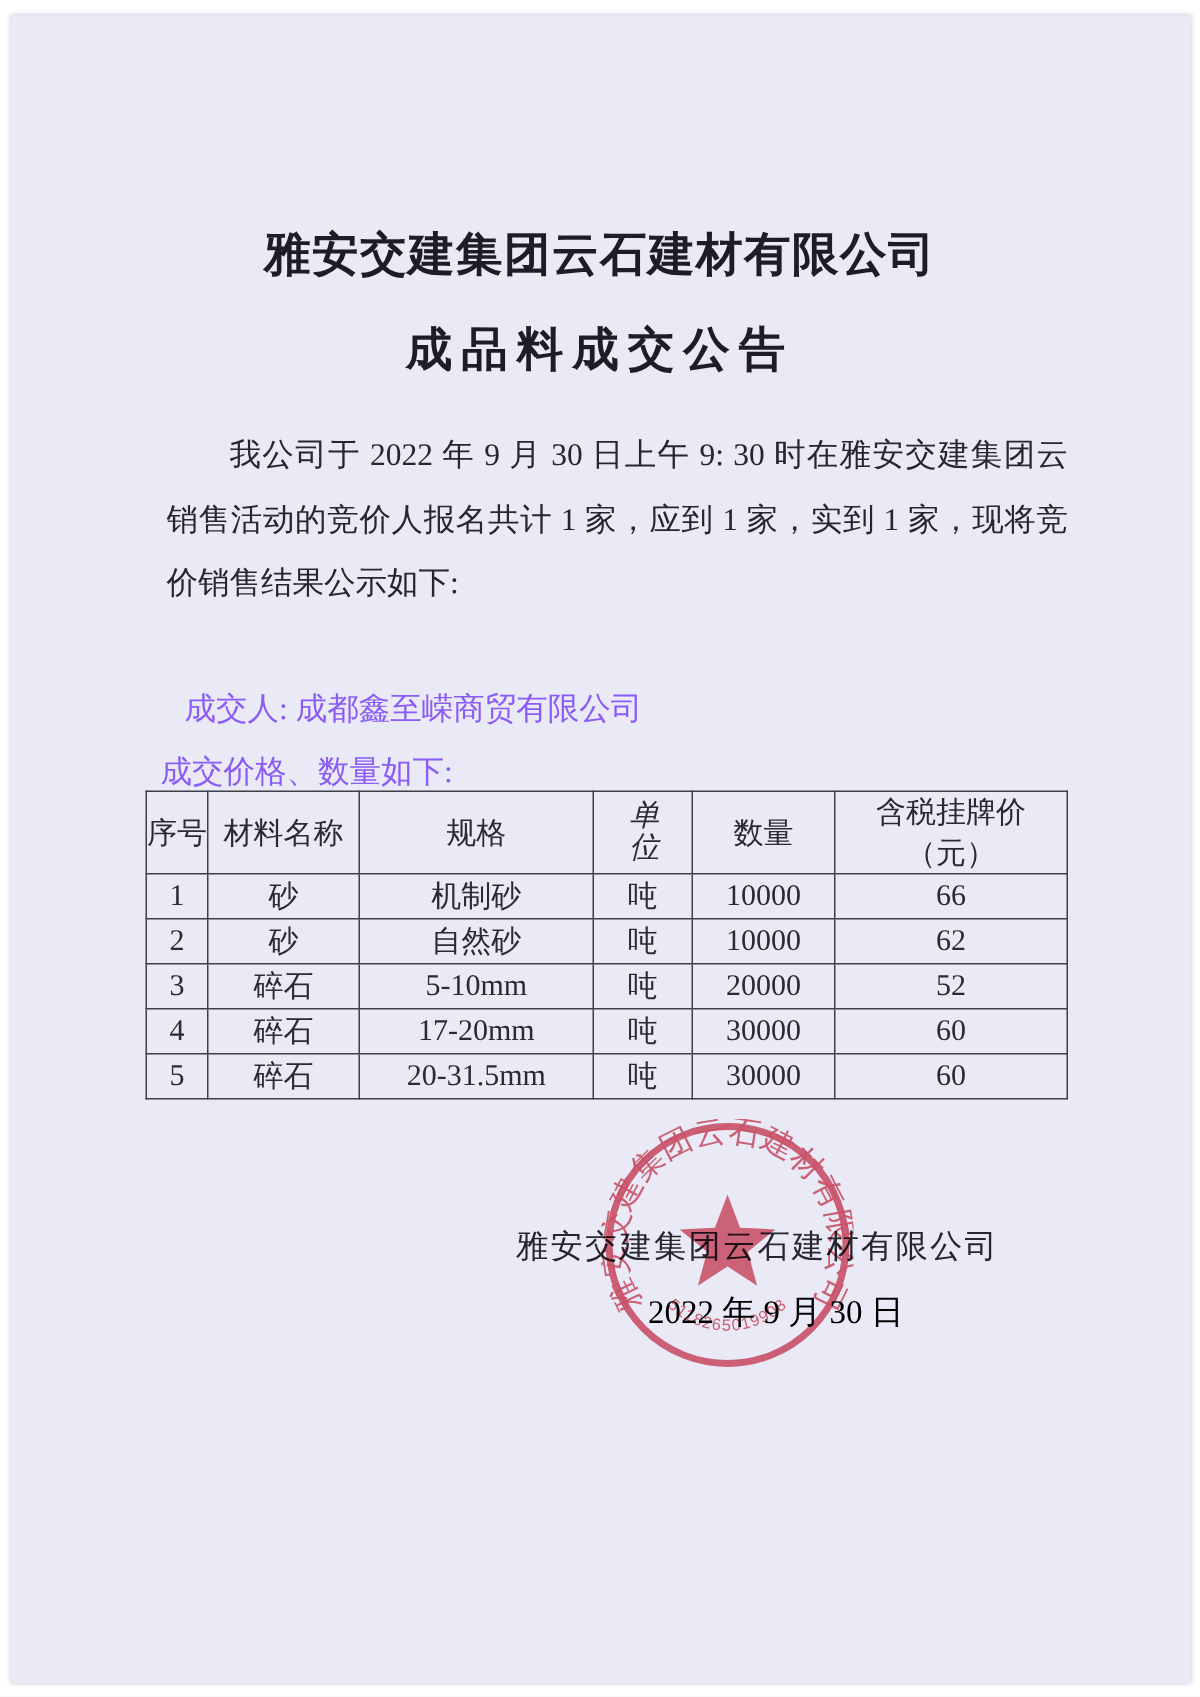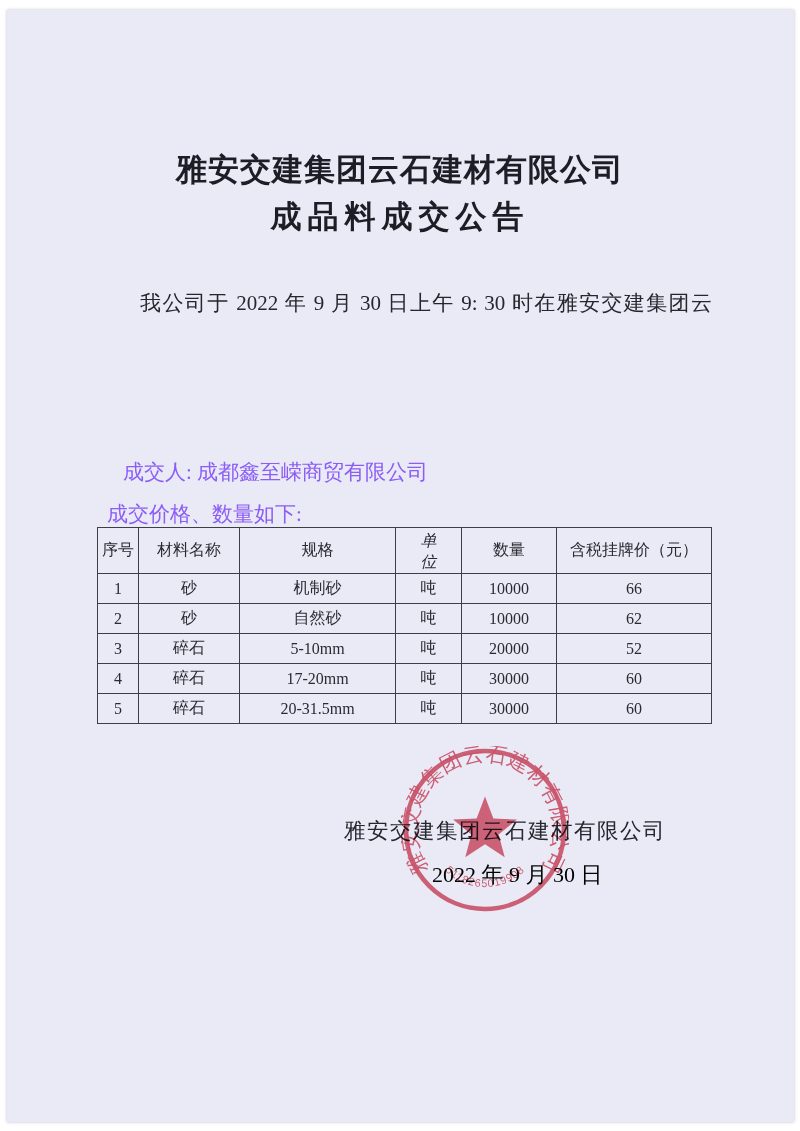--- a/index.html
+++ b/index.html
@@ -11,40 +11,40 @@
   #paper{
     position:absolute;left:7px;top:10px;width:787px;height:1112px;
     background:#e9eaf5;
     box-shadow:0 0 3px rgba(110,110,145,0.45);
   }
   .title-line{
     position:absolute;left:0;width:800px;text-align:center;
     color:#1d1d25;font-weight:bold;font-size:31px;
   }
   #title-line1{top:149px;letter-spacing:1px;}
-  #title-line2{top:196px;letter-spacing:6px;}
+  #title-line2{top:212px;letter-spacing:6px;}
   #paragraph{
     position:absolute;left:98px;top:282px;width:614px;
     font-size:21px;color:#26262e;
   }
   #paragraph .para-line{
     height:42.5px;line-height:42.5px;
     text-align:justify;text-align-last:justify;
-    white-space:normal;overflow:hidden;
+    white-space:normal;overflow:hidden;margin-left:13px;
   }
   #paragraph .para-line.first{text-indent:42px;}
   #paragraph .para-line.no-just{text-align-last:left;}
   .sub-line{
     position:absolute;font-size:21px;color:#8b5cf6;line-height:26px;
   }
   #buyer-line{left:123px;top:459px;}
   #price-intro-line{left:107px;top:501px;}
   #deal-table{
     position:absolute;left:97px;top:527px;width:614px;
-    border-collapse:collapse;font-size:16px;color:#2a2a32;
+    border-collapse:collapse;font-size:20px;color:#2a2a32;
     table-layout:fixed;
   }
   #deal-table td,#deal-table th{
     border:1.5px solid #3e3e48;text-align:center;vertical-align:middle;
     font-weight:normal;padding:0;overflow:hidden;
   }
   #deal-table tr.header-row{height:46px;}
   #deal-table tr.data-row{height:30px;}
   .unit-wrap{display:inline-block;width:18px;word-break:break-all;line-height:21px;font-style:italic;}
   #sig-company{
@@ -62,20 +62,22 @@
 </head>
 <body>
 
 <div id="paper"></div>
 
 <div id="title-line1" class="title-line">雅安交建集团云石建材有限公司</div>
 <div id="title-line2" class="title-line">成品料成交公告</div>
 
 <div id="paragraph">
   <div class="para-line first">我公司于 2022 年 9 月 30 日上午 9: 30 时在雅安交建集团云</div>
+  <div class="para-line">销售活动的竞价人报名共计 1 家，应到 1 家，实到 1 家，现将竞</div>
+  <div class="para-line no-just">价销售结果公示如下:</div>
 </div>
 
 <div id="buyer-line" class="sub-line">成交人: 成都鑫至嵘商贸有限公司</div>
 <div id="price-intro-line" class="sub-line">成交价格、数量如下:</div>
 
 <table id="deal-table">
   <colgroup>
     <col style="width:41px">
       <col style="width:101px">
       <col style="width:156px">

